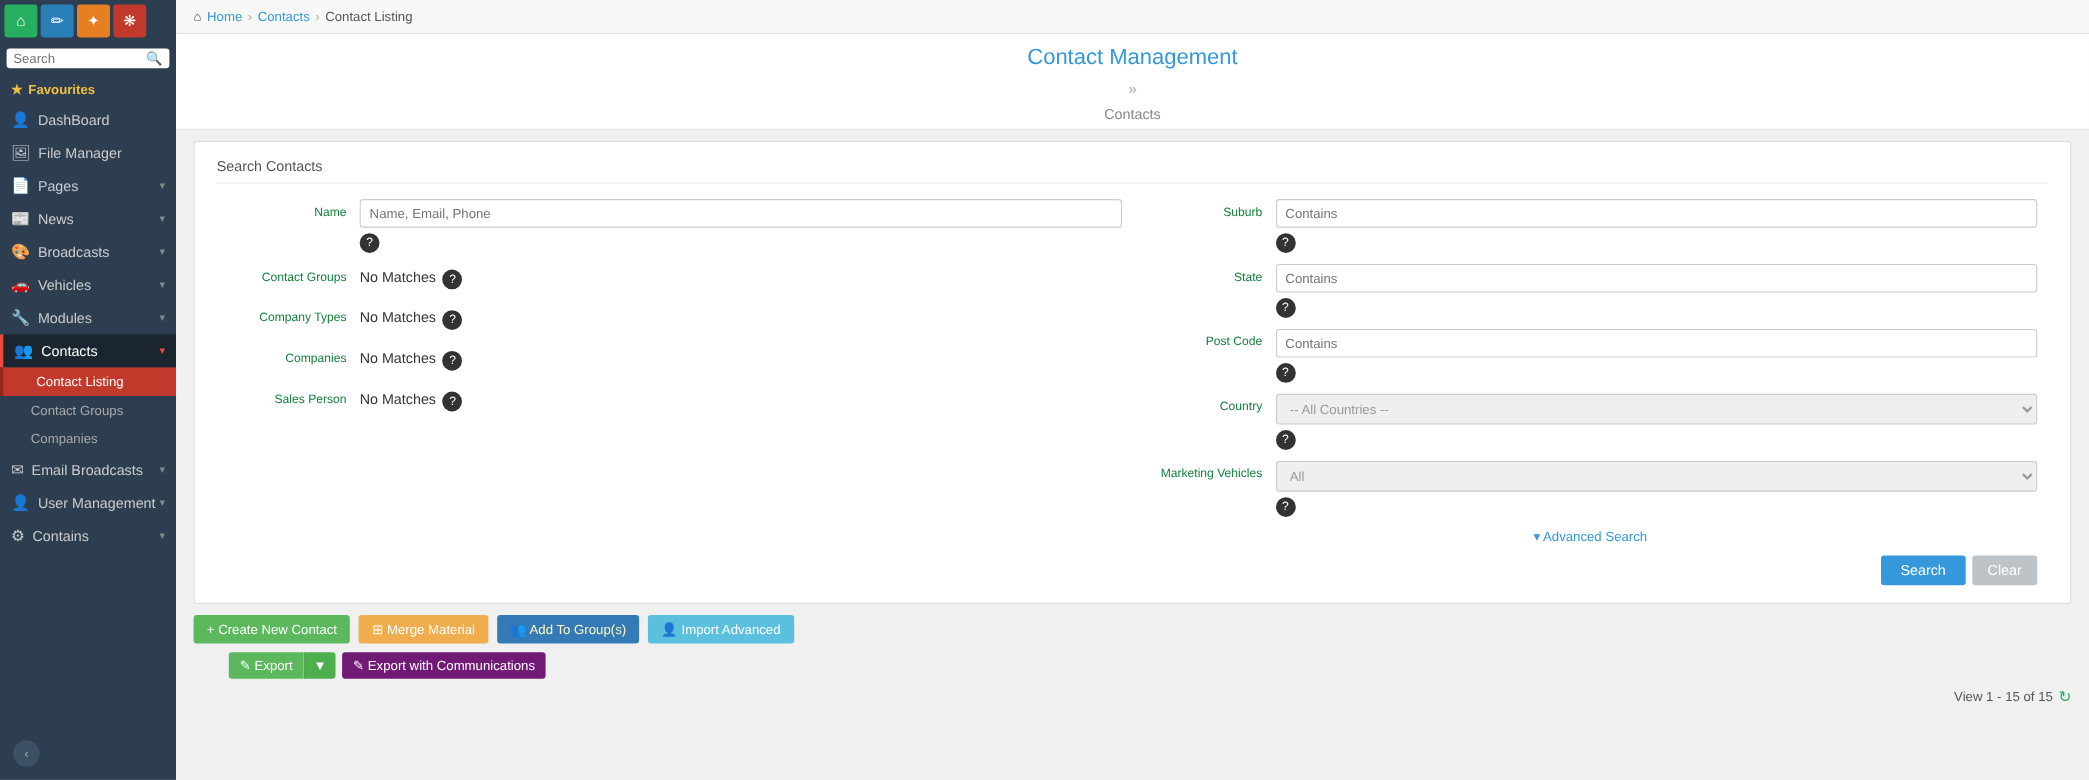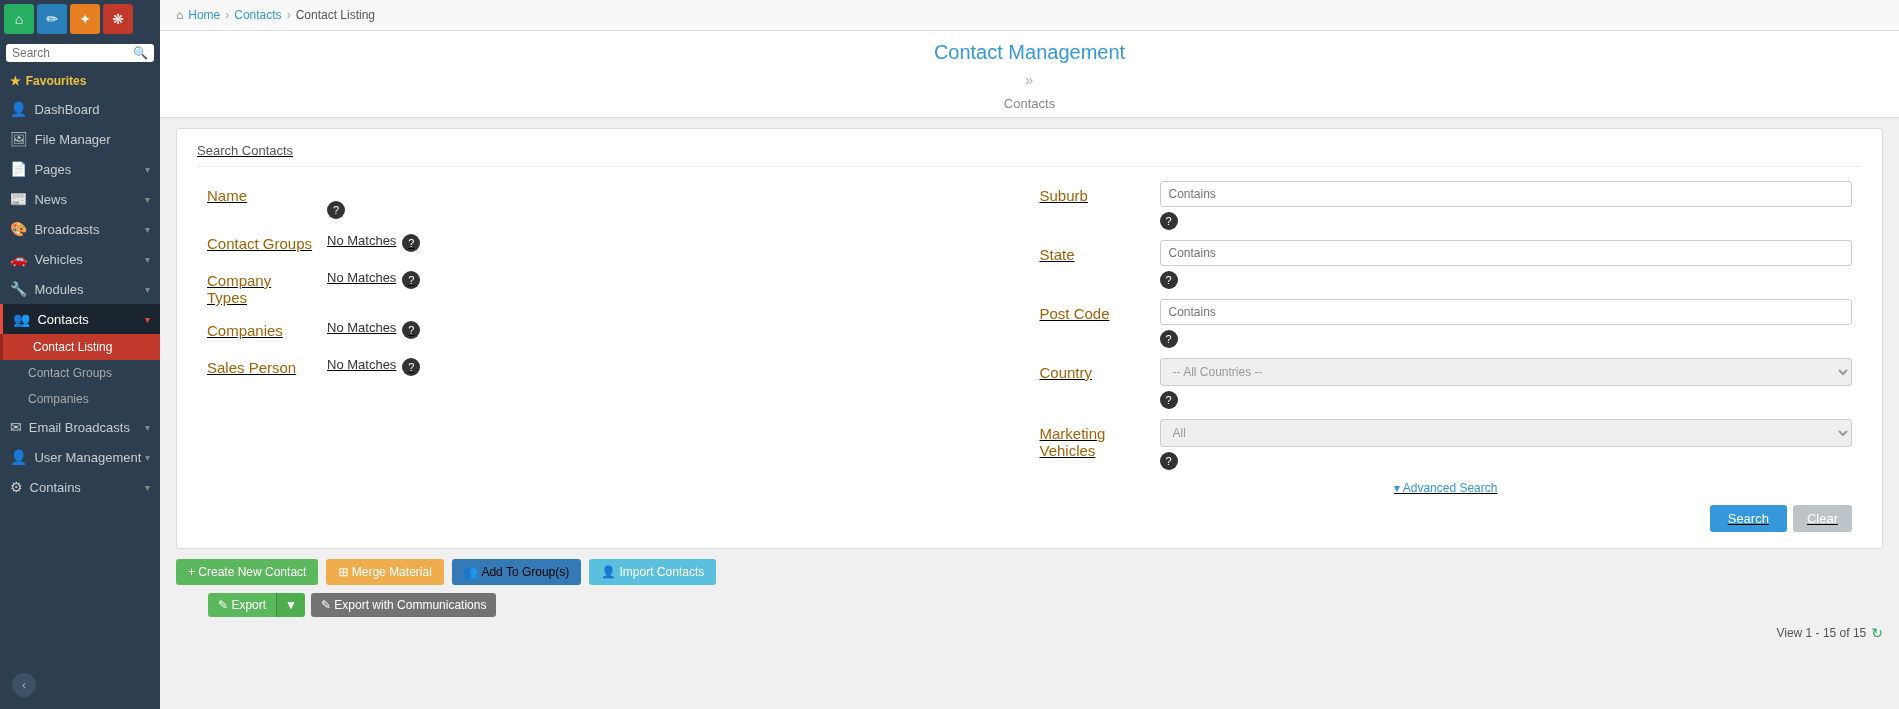--- a/index.html
+++ b/index.html
@@ -151,21 +151,20 @@
       padding: 10px 16px;
       background: #f0f0f0;
     }
 
     .search-panel {
       background: white;
       border: 1px solid #ddd;
       border-radius: 3px;
       padding: 14px 20px 16px;
       margin-bottom: 10px;
-      text-decoration: underline;
     }
     .search-panel h4 {
       font-size: 13px;
       font-weight: normal;
       color: #555;
       margin-bottom: 14px;
       border-bottom: 1px solid #eee;
       padding-bottom: 8px;
     }
 
@@ -177,25 +176,25 @@
     .form-left, .form-right { padding: 0 10px; }
 
     .field-row {
       display: flex;
       align-items: flex-start;
       margin-bottom: 10px;
     }
     .field-label {
       width: 120px;
       min-width: 120px;
-      text-align: left;
+      text-align: right;
       padding-right: 12px;
       padding-top: 6px;
-      color: #a16207;
-      font-size: 15px;
+      color: #15803d;
+      font-size: 11px;
     }
     .field-control { flex: 1; }
     .field-control input[type="text"],
     .field-control select {
       width: 100%;
       padding: 5px 8px;
       border: 1px solid #ccc;
       border-radius: 3px;
       font-size: 12px;
       color: #999;
@@ -278,21 +277,21 @@
       color: white;
       border: none;
       padding: 6px 12px;
       border-radius: 3px;
       cursor: pointer;
       font-size: 12px;
       display: flex; align-items: center; gap: 4px;
     }
     .btn-blue2 {
       background: #337ab7;
-      color: #000000;
+      color: #fef9c3;
       border: none;
       padding: 6px 12px;
       border-radius: 3px;
       cursor: pointer;
       font-size: 12px;
       display: flex; align-items: center; gap: 4px;
     }
     .btn-info {
       background: #5bc0de;
       color: white;
@@ -325,21 +324,21 @@
       background: #4cae4c;
       color: white;
       border: none;
       padding: 5px 8px;
       border-radius: 0 3px 3px 0;
       cursor: pointer;
       font-size: 12px;
       border-left: 1px solid #3d8b3d;
     }
     .btn-export-comm {
-      background: #737373;
+      background: #701a75;
       color: white;
       border: none;
       padding: 5px 10px;
       border-radius: 3px;
       cursor: pointer;
       font-size: 12px;
       display: flex; align-items: center; gap: 4px;
       margin-left: 6px;
     }
 
@@ -495,20 +494,21 @@
     <div class="search-panel">
       <h4>Search Contacts</h4>
 
       <div class="search-form">
 
         <div class="form-left">
 
           <div class="field-row">
             <div class="field-label">Name</div>
             <div class="field-control">
+              <input type="text" placeholder="Name, Email, Phone" style="">
               <br><span class="help-icon">?</span>
             </div>
           </div>
 
           <div class="field-row">
             <div class="field-label">Contact Groups</div>
             <div class="field-control">
               <div class="no-matches-row">
                 <span class="no-matches-text">No Matches</span>
                 <span class="help-icon">?</span>
@@ -602,21 +602,21 @@
             <button class="btn-clear">Clear</button>
           </div>
         </div>
       </div>
     </div>
 
     <div class="action-bar">
       <button class="btn-green">+ Create New Contact</button>
       <button class="btn-yellow">⊞ Merge Material</button>
       <button class="btn-blue2">👥 Add To Group(s)</button>
-      <button class="btn-info">👤 Import Contacts</button>
+      <button class="btn-info">👤 Import Advanced</button>
     </div>
 
     <div class="export-bar">
       <button class="btn-export-main">✎ Export</button>
       <button class="btn-export-caret">▼</button>
       <button class="btn-export-comm">✎ Export with Communications</button>
     </div>
 
     <div class="view-count">
       <span>View 1 - 15 of 15</span>

